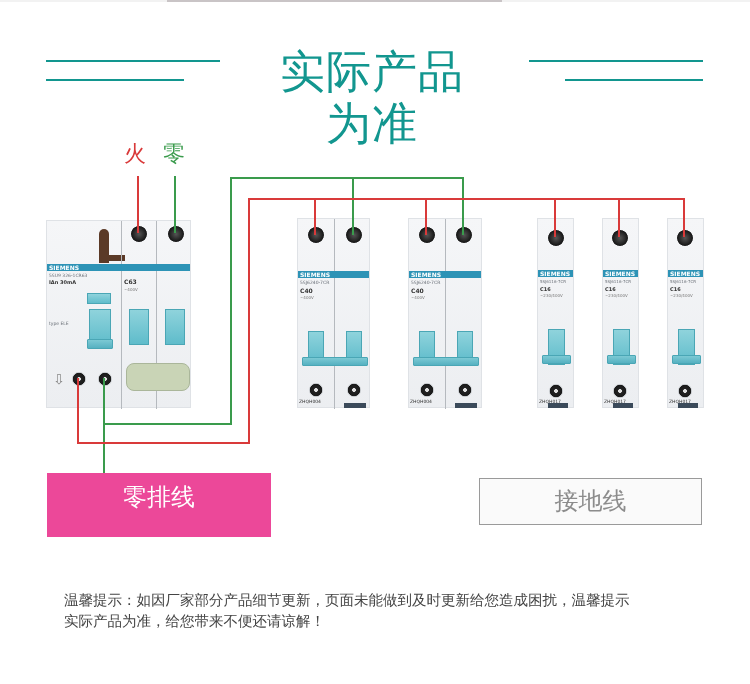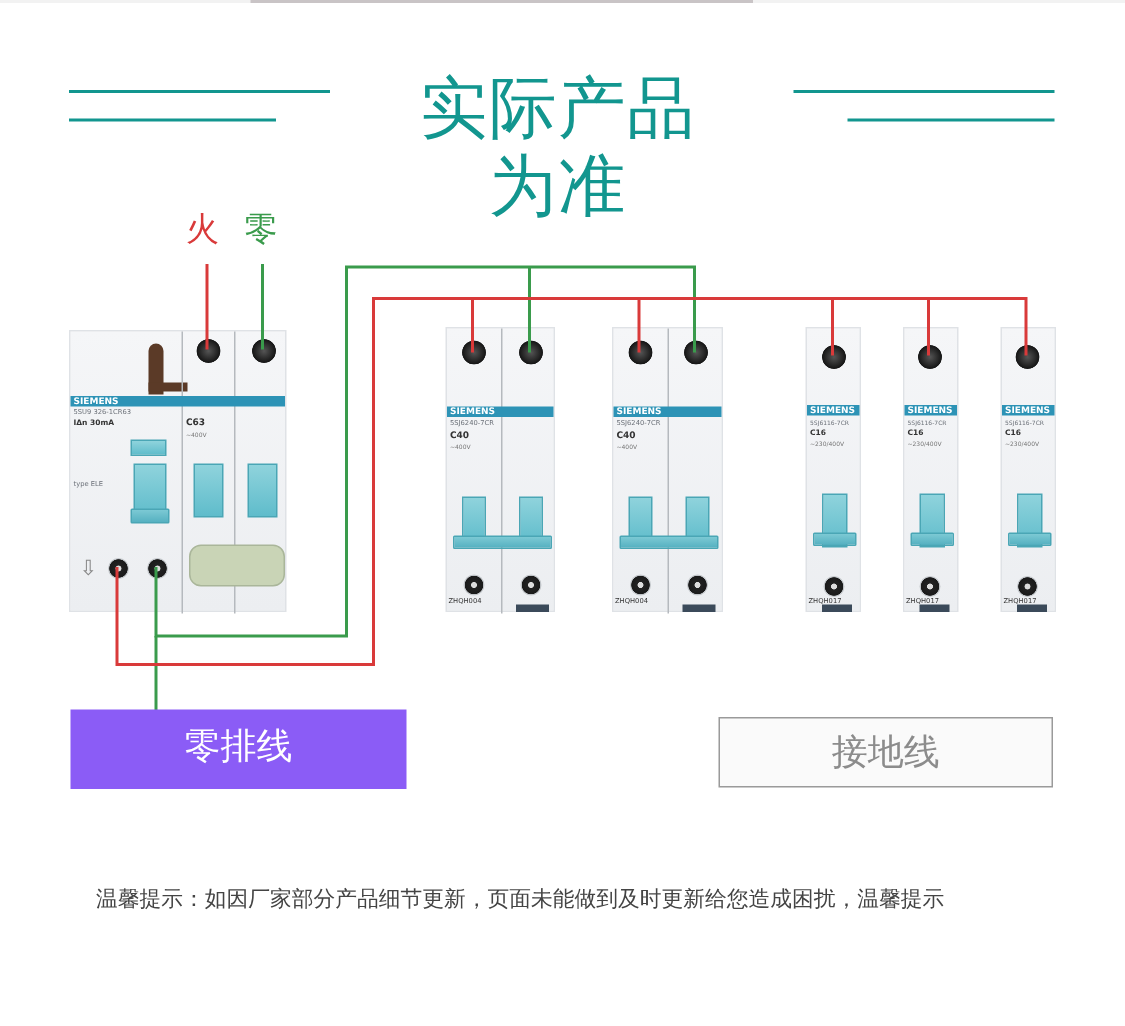--- a/index.html
+++ b/index.html
@@ -26,21 +26,21 @@
               background:radial-gradient(circle,#555 0,#2b2b2b 45%,#141414 70%,#d0d3d6 72%,#e6e8ea 100%); }
   .screw { position:absolute; width:14px; height:14px; border-radius:50%;
            background:radial-gradient(circle,#ddd 0,#ddd 18%,#222 22%,#1a1a1a 60%,#bfc3c7 64%,#eaecee 100%); }
   .toggle { position:absolute; background:linear-gradient(#8fd3dc,#5fbccb); border:1px solid #4aa6b5; box-sizing:border-box; }
   .toggle-bar { position:absolute; background:linear-gradient(#7cc9d4,#56b1c1); border:1px solid #4aa6b5; box-sizing:border-box; border-radius:1px; }
   .foot { position:absolute; background:#3b4a5a; }
   .divider { position:absolute; width:1px; background:#b5b9be; }
   .bigwin { position:absolute; background:#c9d4b6; border-radius:8px; border:1px solid #aab69a; }
   .lever { position:absolute; background:#5b3a27; }
 
-  .box-neutral { position:absolute; left:47px; top:473px; width:224px; height:53px; background:#8b5cf6;
+  .box-neutral { position:absolute; left:47px; top:473px; width:224px; height:64px; background:#ec4899;
                  color:#ffffff; font-size:24px; line-height:48px; text-align:center; }
   .box-ground { position:absolute; left:479px; top:478px; width:223px; height:47px; background:#fafafa;
                 border:1px solid #9a9a9a; box-sizing:border-box; color:#8c8c8c; font-size:24px; line-height:45px; text-align:center; }
   .note { position:absolute; left:64px; top:590px; width:640px; font-size:14.5px; line-height:21px; color:#444; }
 </style>
 </head>
 <body>
 
 <div class="topstrip">
     <div class="img"></div>
@@ -181,13 +181,14 @@
 </svg>
 
 <div class="label-fire">火</div>
 <div class="label-zero">零</div>
 
 <div class="box-neutral">零排线</div>
 <div class="box-ground">接地线</div>
 
 <div class="note">
   <div>温馨提示：如因厂家部分产品细节更新，页面未能做到及时更新给您造成困扰，温馨提示</div>
+  <div>实际产品为准，给您带来不便还请谅解！</div>
 </div>
 
 </body></html>

